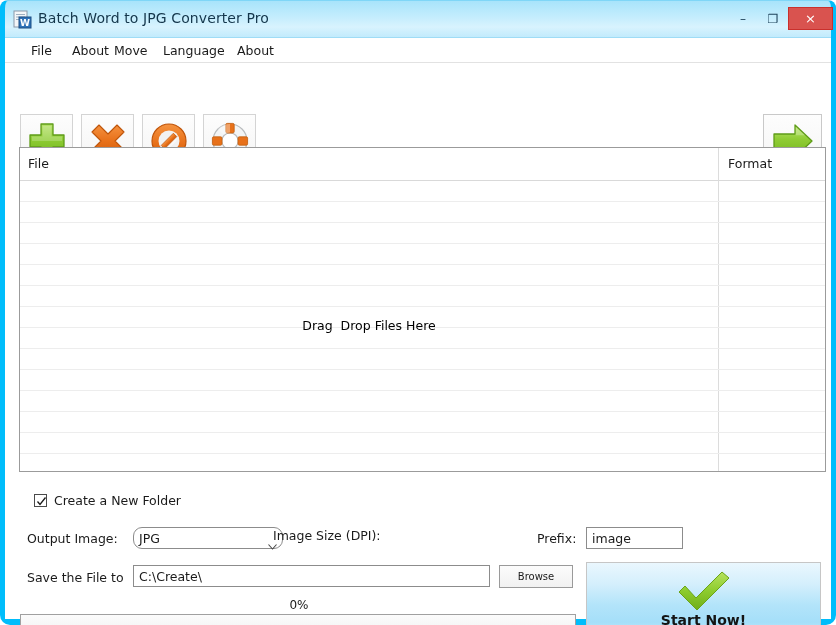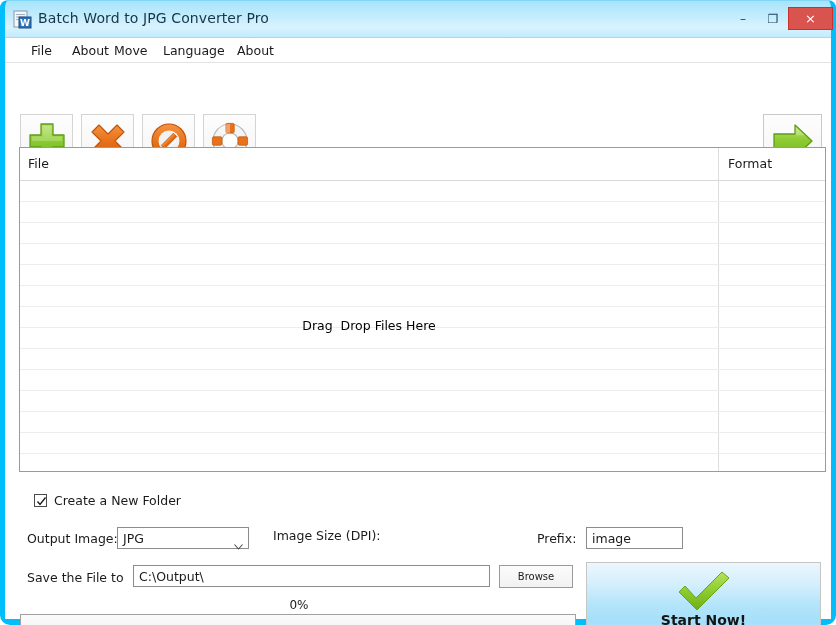--- a/index.html
+++ b/index.html
@@ -251,21 +251,21 @@
     background: #ffffff;
   }
   .textbox-text {
     position: absolute;
     left: 5px; top: 3px;
     font-size: 12.5px;
     color: #1a1a1a;
   }
 
   #lbl-output-format { left: 22px; top: 493px; }
-  #combo-output-format { left: 112px; top: 489px; width: 132px; }
+  #combo-output-format { left: 128px; top: 489px; width: 150px; border-radius: 9px; }
   #lbl-image-size { left: 268px; top: 490px; }
   #combo-image-size { left: 390px; top: 489px; width: 119px; }
   #lbl-prefix { left: 532px; top: 493px; }
   #txt-prefix { left: 581px; top: 489px; width: 97px; }
 
   #lbl-savepath { left: 22px; top: 532px; }
   #txt-savepath { left: 128px; top: 527px; width: 357px; }
   #btn-browse {
     position: absolute;
     left: 494px; top: 527px;
@@ -499,21 +499,21 @@
 
     <span class="form-label" id="lbl-image-size">Image Size (DPI):</span>
 
     <span class="form-label" id="lbl-prefix">Prefix:</span>
     <div class="textbox" id="txt-prefix">
       <span class="textbox-text">image</span>
     </div>
 
     <span class="form-label" id="lbl-savepath">Save the File to</span>
     <div class="textbox" id="txt-savepath">
-      <span class="textbox-text">C:\Output\</span>
+      <span class="textbox-text">C:\Create\</span>
     </div>
     <div id="btn-browse">
       <span>Browse</span>
     </div>
 
     <div id="progress-label">0%</div>
     <div id="progress-bar">
       <div id="progress-fill" style="width: 0%;"></div>
     </div>
 

